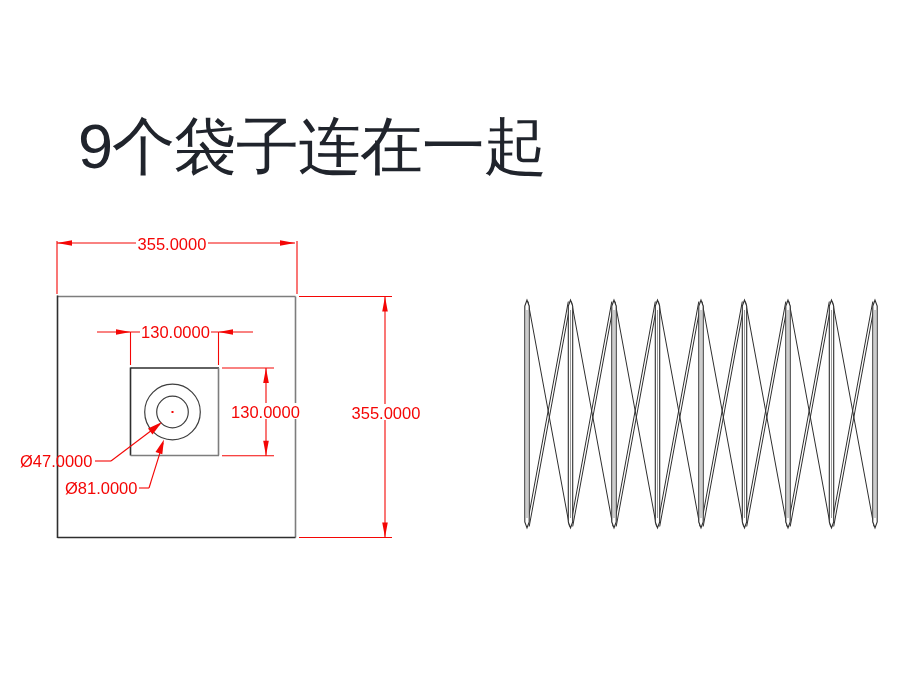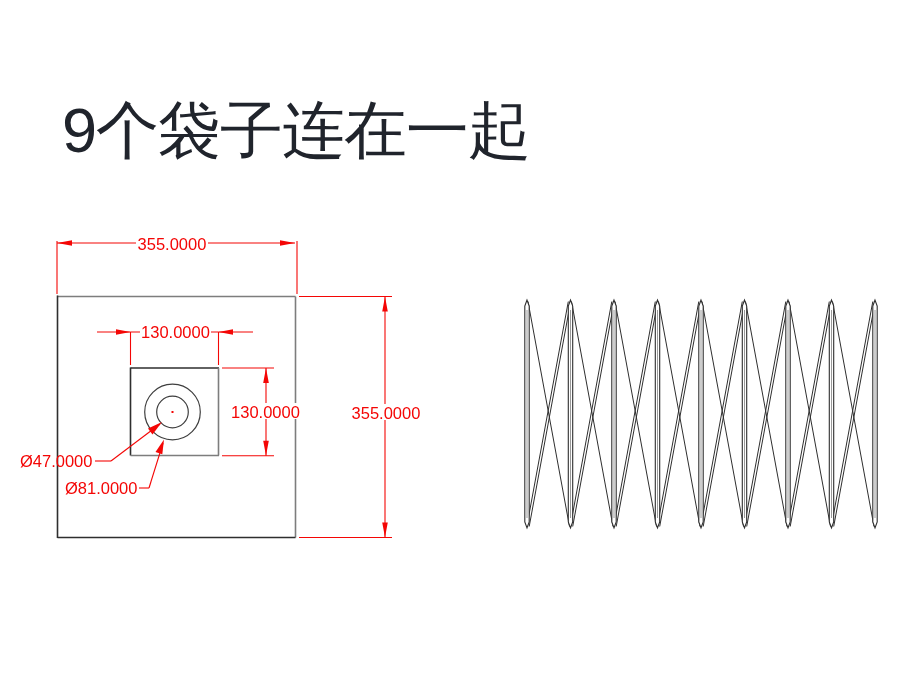--- a/index.html
+++ b/index.html
@@ -10,21 +10,21 @@
     --title:#20242c;
     --bg:#ffffff;
   }
   html,body{margin:0;padding:0;}
   body{
     width:913px;height:684px;position:relative;overflow:hidden;
     background:var(--bg);
     font-family:"Liberation Sans","DejaVu Sans",sans-serif;
   }
   .slide-title{
-    position:absolute;left:62px;top:88px;margin:0;
+    position:absolute;left:62px;top:88px;margin:16px;
     font-size:63px;font-weight:400;letter-spacing:-1px;
     color:var(--title);white-space:nowrap;
     font-family:"Liberation Sans","DejaVu Sans",sans-serif;
   }
   svg{position:absolute;}
   #plan-view{left:0;top:225px;}
   #side-view{left:500px;top:280px;}
   .edge-dark{stroke:var(--dark);stroke-width:1.6;fill:none;}
   .edge-gray{stroke:var(--gray);stroke-width:1.6;fill:none;}
   .circle-line{stroke:var(--circle);stroke-width:1.2;fill:none;}

